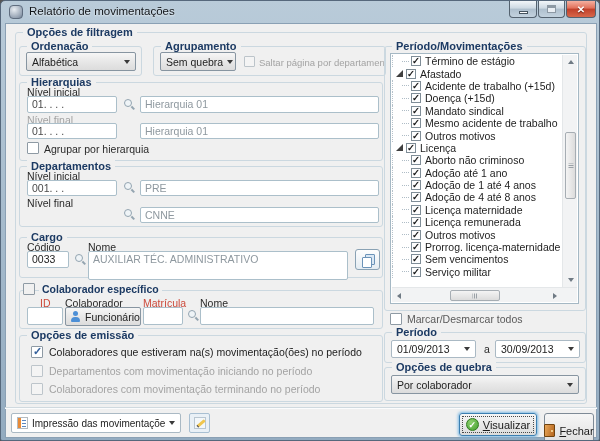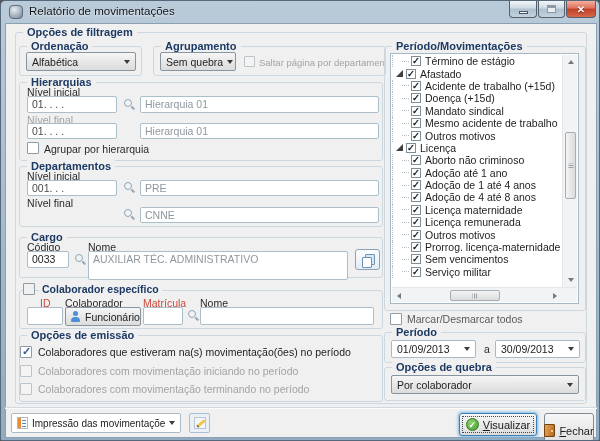--- a/index.html
+++ b/index.html
@@ -111,21 +111,21 @@
     background:linear-gradient(105deg,#e8a75a,#b5651d); border:1px solid #70430f; border-radius:1px; }
   .ico-door::after { content:""; position:absolute; right:1px; top:5px; width:2px; height:2px;
     border-radius:50%; background:#ffe9a8; }
   
   .btn { position:absolute; display:flex; align-items:center; justify-content:center; gap:4px;
     background:linear-gradient(#f6f6f6, #ebebeb 45%, #dcdcdc); border:1px solid #7e8a96;
     border-radius:3px; font-size:11px; color:#1a1a1a; }
   .btn.focus { border-color:#3c7fb1; box-shadow:0 0 3px 1px #7ab8e4; outline:1px dotted #4a4a4a; outline-offset:-4px; }
   .sep { position:absolute; left:4px; width:592px; top:406px; height:2px;
     border-top:1px solid #cfd9df; border-bottom:1px solid #fbfcfd; }
-  .em-row { position:absolute; left:0; display:flex; align-items:center; gap:6px; height:14px; }
+  .em-row { position:absolute; left:11px; display:flex; align-items:center; gap:6px; height:14px; }
   .em-chk { position:relative; width:12px; height:12px; background:#fff; border:1px solid #8e9aa4; border-radius:1px; flex:none; }
   .em-chk.dis { background:#f4f4f4; border-color:#bdc5cb; }
   .em-chk.checked::after { content:"\2713"; position:absolute; left:1px; top:-2px; font-size:11px; font-weight:bold; color:#36619c; }
   .em-lbl { font-size:10.5px; color:#222; white-space:nowrap; }
   .em-lbl.dis { color:#a3a3a3; }
   u { text-decoration:underline; }
 </style>
 </head>
 <body>
 
@@ -224,21 +224,21 @@
 
   <div class="grp" style="left:18px;top:334px;width:364px;height:67px;">
     <div class="grp-title">Opções de emissão</div>
     <div id="emissao-rows">
         <div class="em-row" style="top: 9px;">
           <span class="em-chk checked"></span>
           <span class="em-lbl">Colaboradores que estiveram na(s) movimentação(ões) no período</span>
         </div>
         <div class="em-row" style="top: 27.5px;">
           <span class="em-chk dis"></span>
-          <span class="em-lbl dis">Colaboradores com movimentação iniciando no período</span>
+          <span class="em-lbl dis">Departamentos com movimentação iniciando no período</span>
         </div>
         <div class="em-row" style="top: 46px; justify-content: space-between;">
           <span class="em-chk dis"></span>
           <span class="em-lbl dis">Colaboradores com movimentação terminando no período</span>
         </div>
       </div>
   </div>
 
   <div class="grp" style="left:383px;top:45px;width:202px;height:265px;">
     <div class="grp-title">Período/Movimentações</div>

